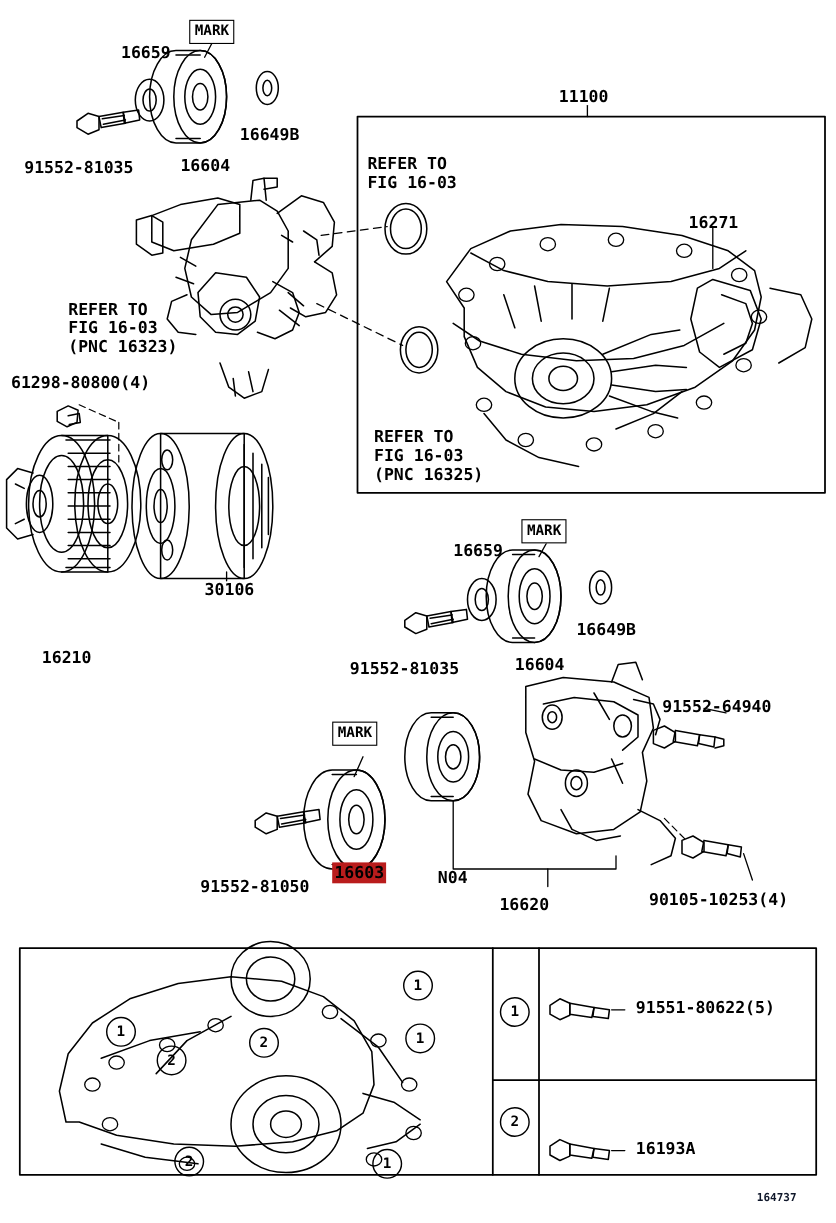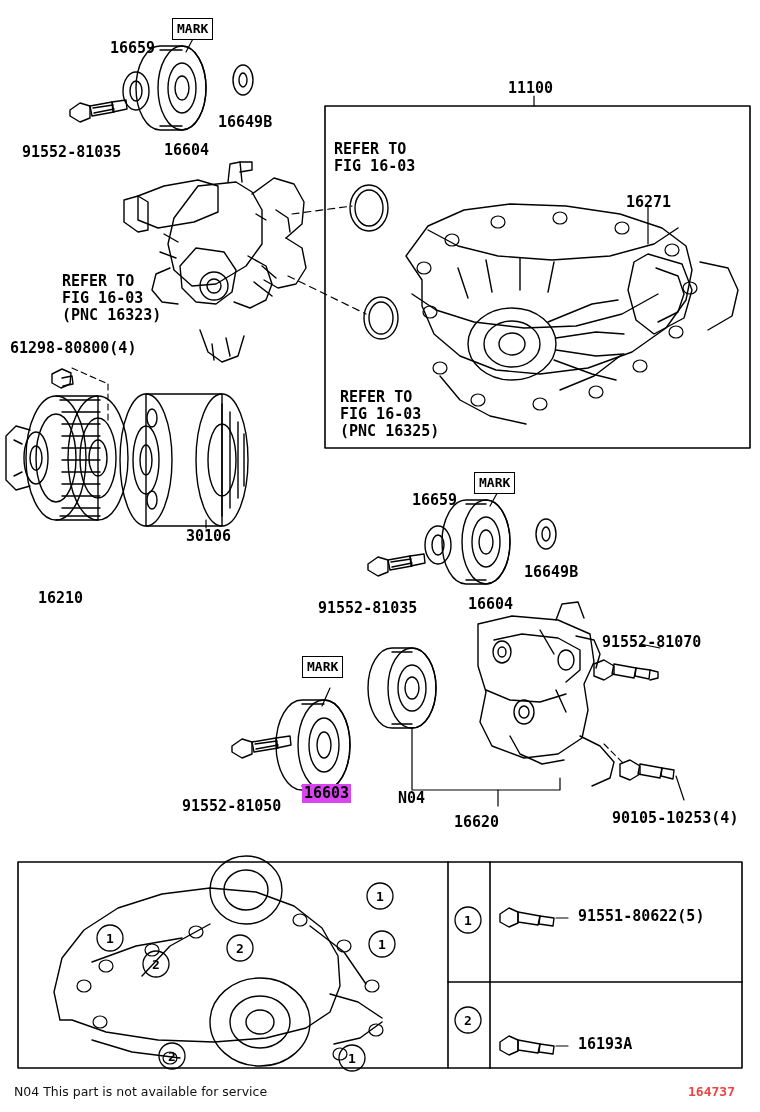--- a/index.html
+++ b/index.html
@@ -45,40 +45,40 @@
     margin-top: 27px;
   }
   .boxed {
     border: 1.5px solid #000;
     padding: 1px 4px 2px 4px;
     background: #fff;
     font-size: 13px;
     font-weight: bold;
   }
   .hl {
-    background: #d946ef;
+    background: #b91c1c;
     padding: 1px 2px;
   }
   .footer-note {
     position: absolute;
     left: 14px;
     top: 1084px;
     font-family: "DejaVu Sans", sans-serif;
     font-size: 12.5px;
     font-weight: normal;
     color: #111;
   }
   .footer-id {
     position: absolute;
     left: 688px;
     top: 1084px;
     font-family: "DejaVu Sans Mono", monospace;
-    font-size: 13px;
+    font-size: 10px;
     font-weight: bold;
-    color: #ef4444;
+    color: #0f172a;
   }
 </style>
 </head>
 <body>
 
 <div id="diagram-root">
 
   <svg class="layer" viewBox="0 0 760 1112">
     <g fill="none" stroke="#000" stroke-width="1.4" stroke-linecap="round" stroke-linejoin="round">
 
@@ -377,38 +377,37 @@
   <div class="lbl" style="left:10px; top:340px;">61298-80800(4)</div>
   <div class="lbl" style="left:186px; top:528px;">30106</div>
   <div class="lbl" style="left:38px; top:570px;margin-top:20px;">16210</div>
 
   <div class="lbl boxed" style="left:474px; top:472px;">MARK</div>
   <div class="lbl" style="left:412px; top:492px;">16659</div>
   <div class="lbl" style="left:524px; top:564px;">16649B</div>
   <div class="lbl" style="left:468px; top:596px;">16604</div>
   <div class="lbl" style="left:318px; top:600px;">91552-81035</div>
 
-  <div class="lbl" style="left:602px; top:634px;">91552-81070</div>
+  <div class="lbl" style="left:602px; top:634px;">91552-64940</div>
 
   <div class="lbl boxed" style="left:302px; top:656px;">MARK</div>
   <div class="lbl" style="left:182px; top:784px;margin-top:14px;">91552-81050</div>
   <div class="lbl hl" style="left:302px; top:784px;">16603</div>
   <div class="lbl" style="left:398px; top:790px;">N04</div>
   <div class="lbl" style="left:454px; top:814px;">16620</div>
-  <div class="lbl" style="left:612px; top:810px;">90105-10253(4)</div>
+  <div class="lbl" style="left:590px; top:810px;">90105-10253(4)</div>
 
   <div class="lbl small" style="left:106px; top:930px;">1</div>
   <div class="lbl small" style="left:152px; top:956px;">2</div>
   <div class="lbl small" style="left:236px; top:940px;">2</div>
   <div class="lbl small" style="left:376px; top:888px;">1</div>
   <div class="lbl small" style="left:378px; top:936px;">1</div>
   <div class="lbl small" style="left:168px; top:1048px;">2</div>
   <div class="lbl small" style="left:348px; top:1050px;">1</div>
 
   <div class="lbl small" style="left:464px; top:912px;">1</div>
   <div class="lbl" style="left:578px; top:908px;">91551-80622(5)</div>
   <div class="lbl small" style="left:464px; top:1012px;">2</div>
   <div class="lbl" style="left:578px; top:1036px;">16193A</div>
 
-  <div class="footer-note">N04  This part is not available for service</div>
   <div class="footer-id">164737</div>
 
 </div>
 
 </body></html>

